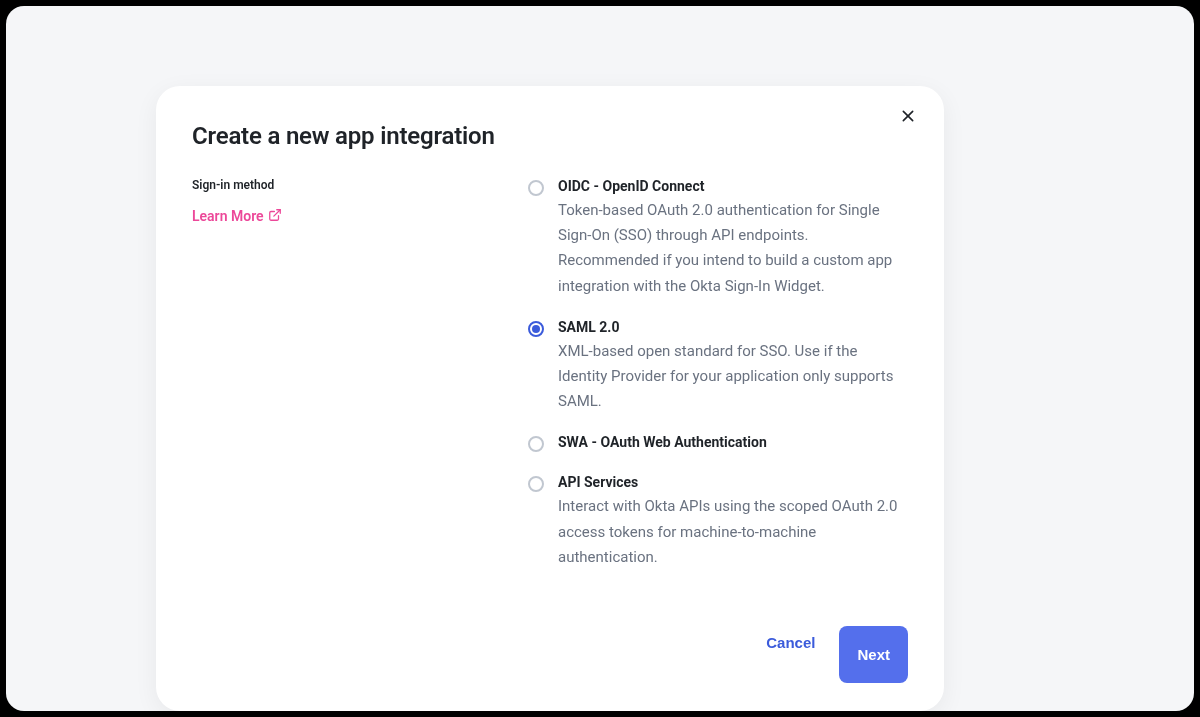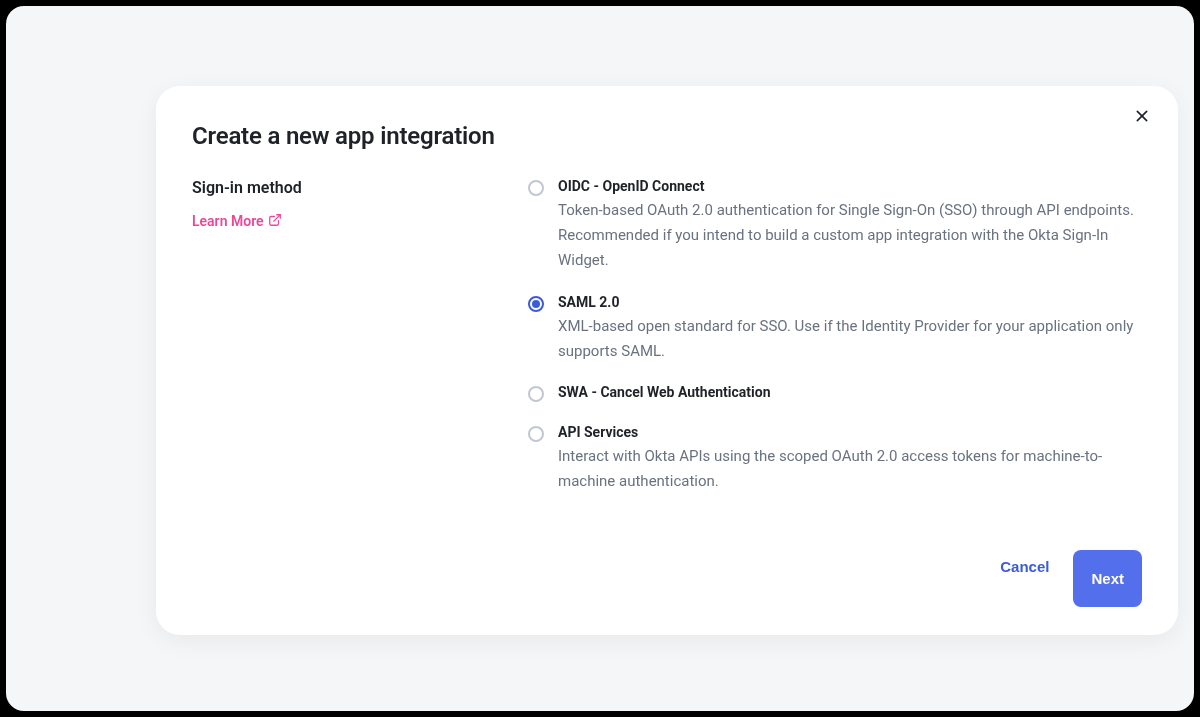--- a/index.html
+++ b/index.html
@@ -11,21 +11,21 @@
   .stage {
     position: absolute;
     top: 6px; left: 6px; right: 6px; bottom: 6px;
     background: #f5f6f8;
     border-radius: 18px;
   }
   .modal {
     position: absolute;
     left: 150px;
     top: 80px;
-    width: 1022px;
+    width: 788px;
     background: #fff;
     border-radius: 24px;
     box-shadow: 0 6px 24px rgba(0,0,0,0.06);
     padding: 36px 36px 28px 36px;
   }
   .close-btn {
     position: absolute;
     top: 20px; right: 24px;
     width: 24px; height: 24px;
     display: flex; align-items: center; justify-content: center;
@@ -43,21 +43,21 @@
   }
   .body {
     display: flex;
     gap: 0;
   }
   .left-col {
     width: 336px;
     flex: 0 0 336px;
   }
   .section-label {
-    font-size: 16px;
+    font-size: 12px;
     font-weight: 600;
     color: #1f2328;
     margin-bottom: 14px;
   }
   .learn-more {
     font-size: 14px;
     font-weight: 600;
     color: #ec4899;
     cursor: pointer;
     display: inline-flex;
@@ -180,21 +180,21 @@
           <span class="radio selected"></span>
           <div class="option-text">
             <div class="option-title">SAML 2.0</div>
             <div class="option-desc">XML-based open standard for SSO. Use if the Identity Provider for your application only supports SAML.</div>
           </div>
         </div>
 
         <div class="option">
           <span class="radio"></span>
           <div class="option-text">
-            <div class="option-title">SWA - Cancel Web Authentication</div>
+            <div class="option-title">SWA - OAuth Web Authentication</div>
           </div>
         </div>
 
         <div class="option">
           <span class="radio"></span>
           <div class="option-text">
             <div class="option-title">API Services</div>
             <div class="option-desc">Interact with Okta APIs using the scoped OAuth 2.0 access tokens for machine-to-machine authentication.</div>
           </div>
         </div>

